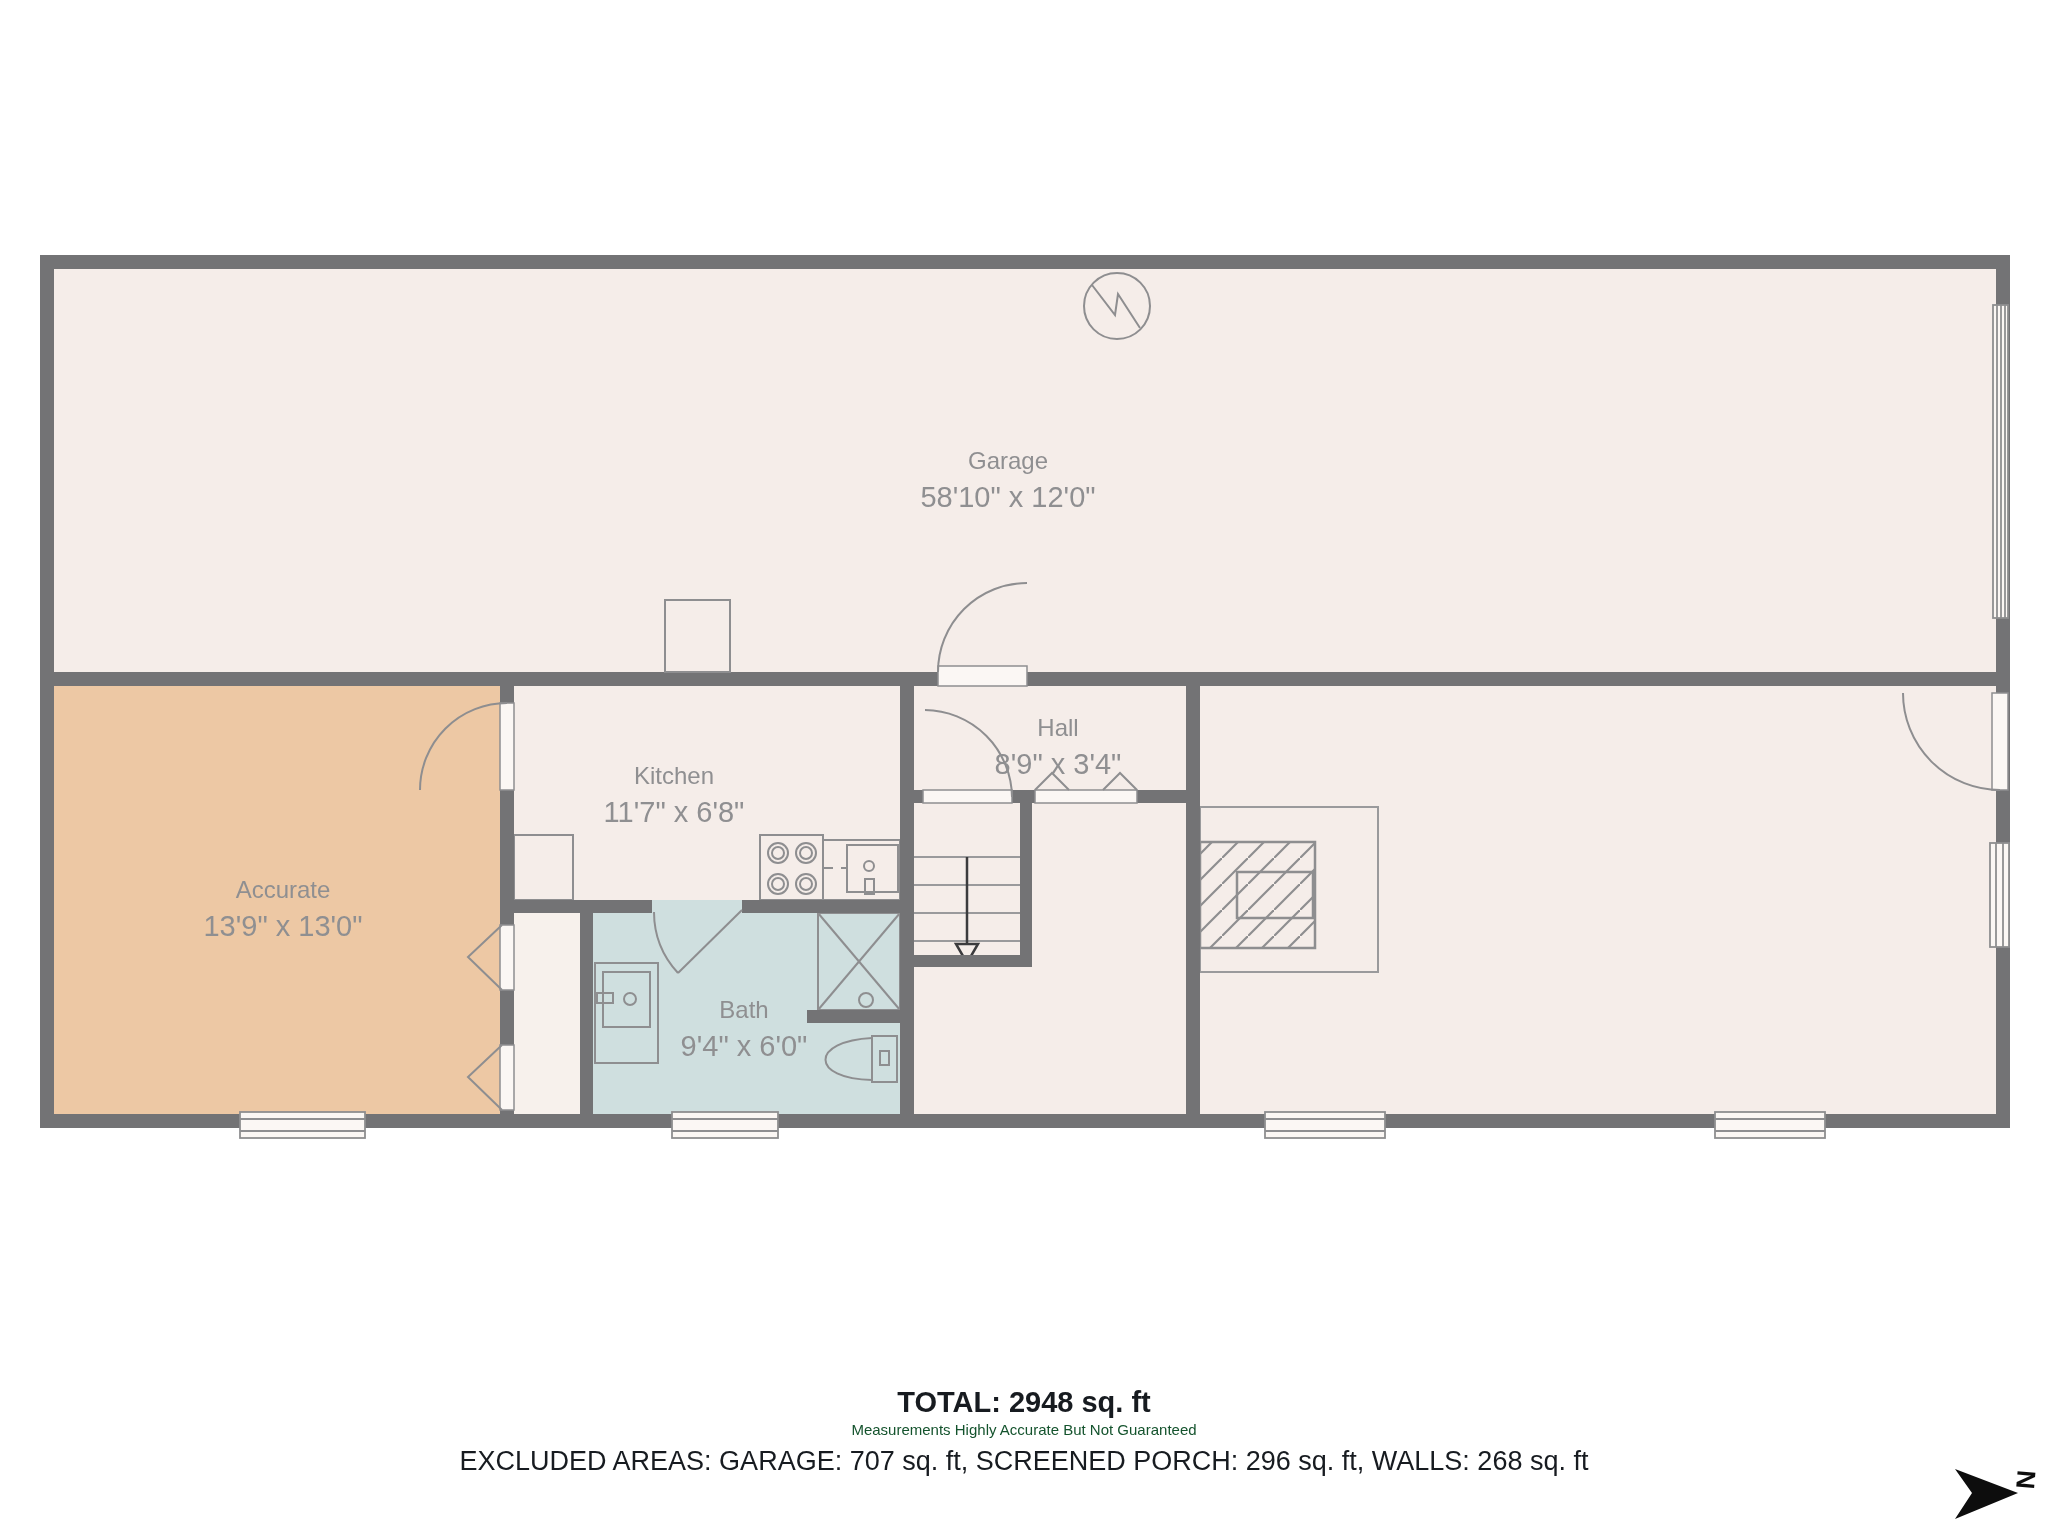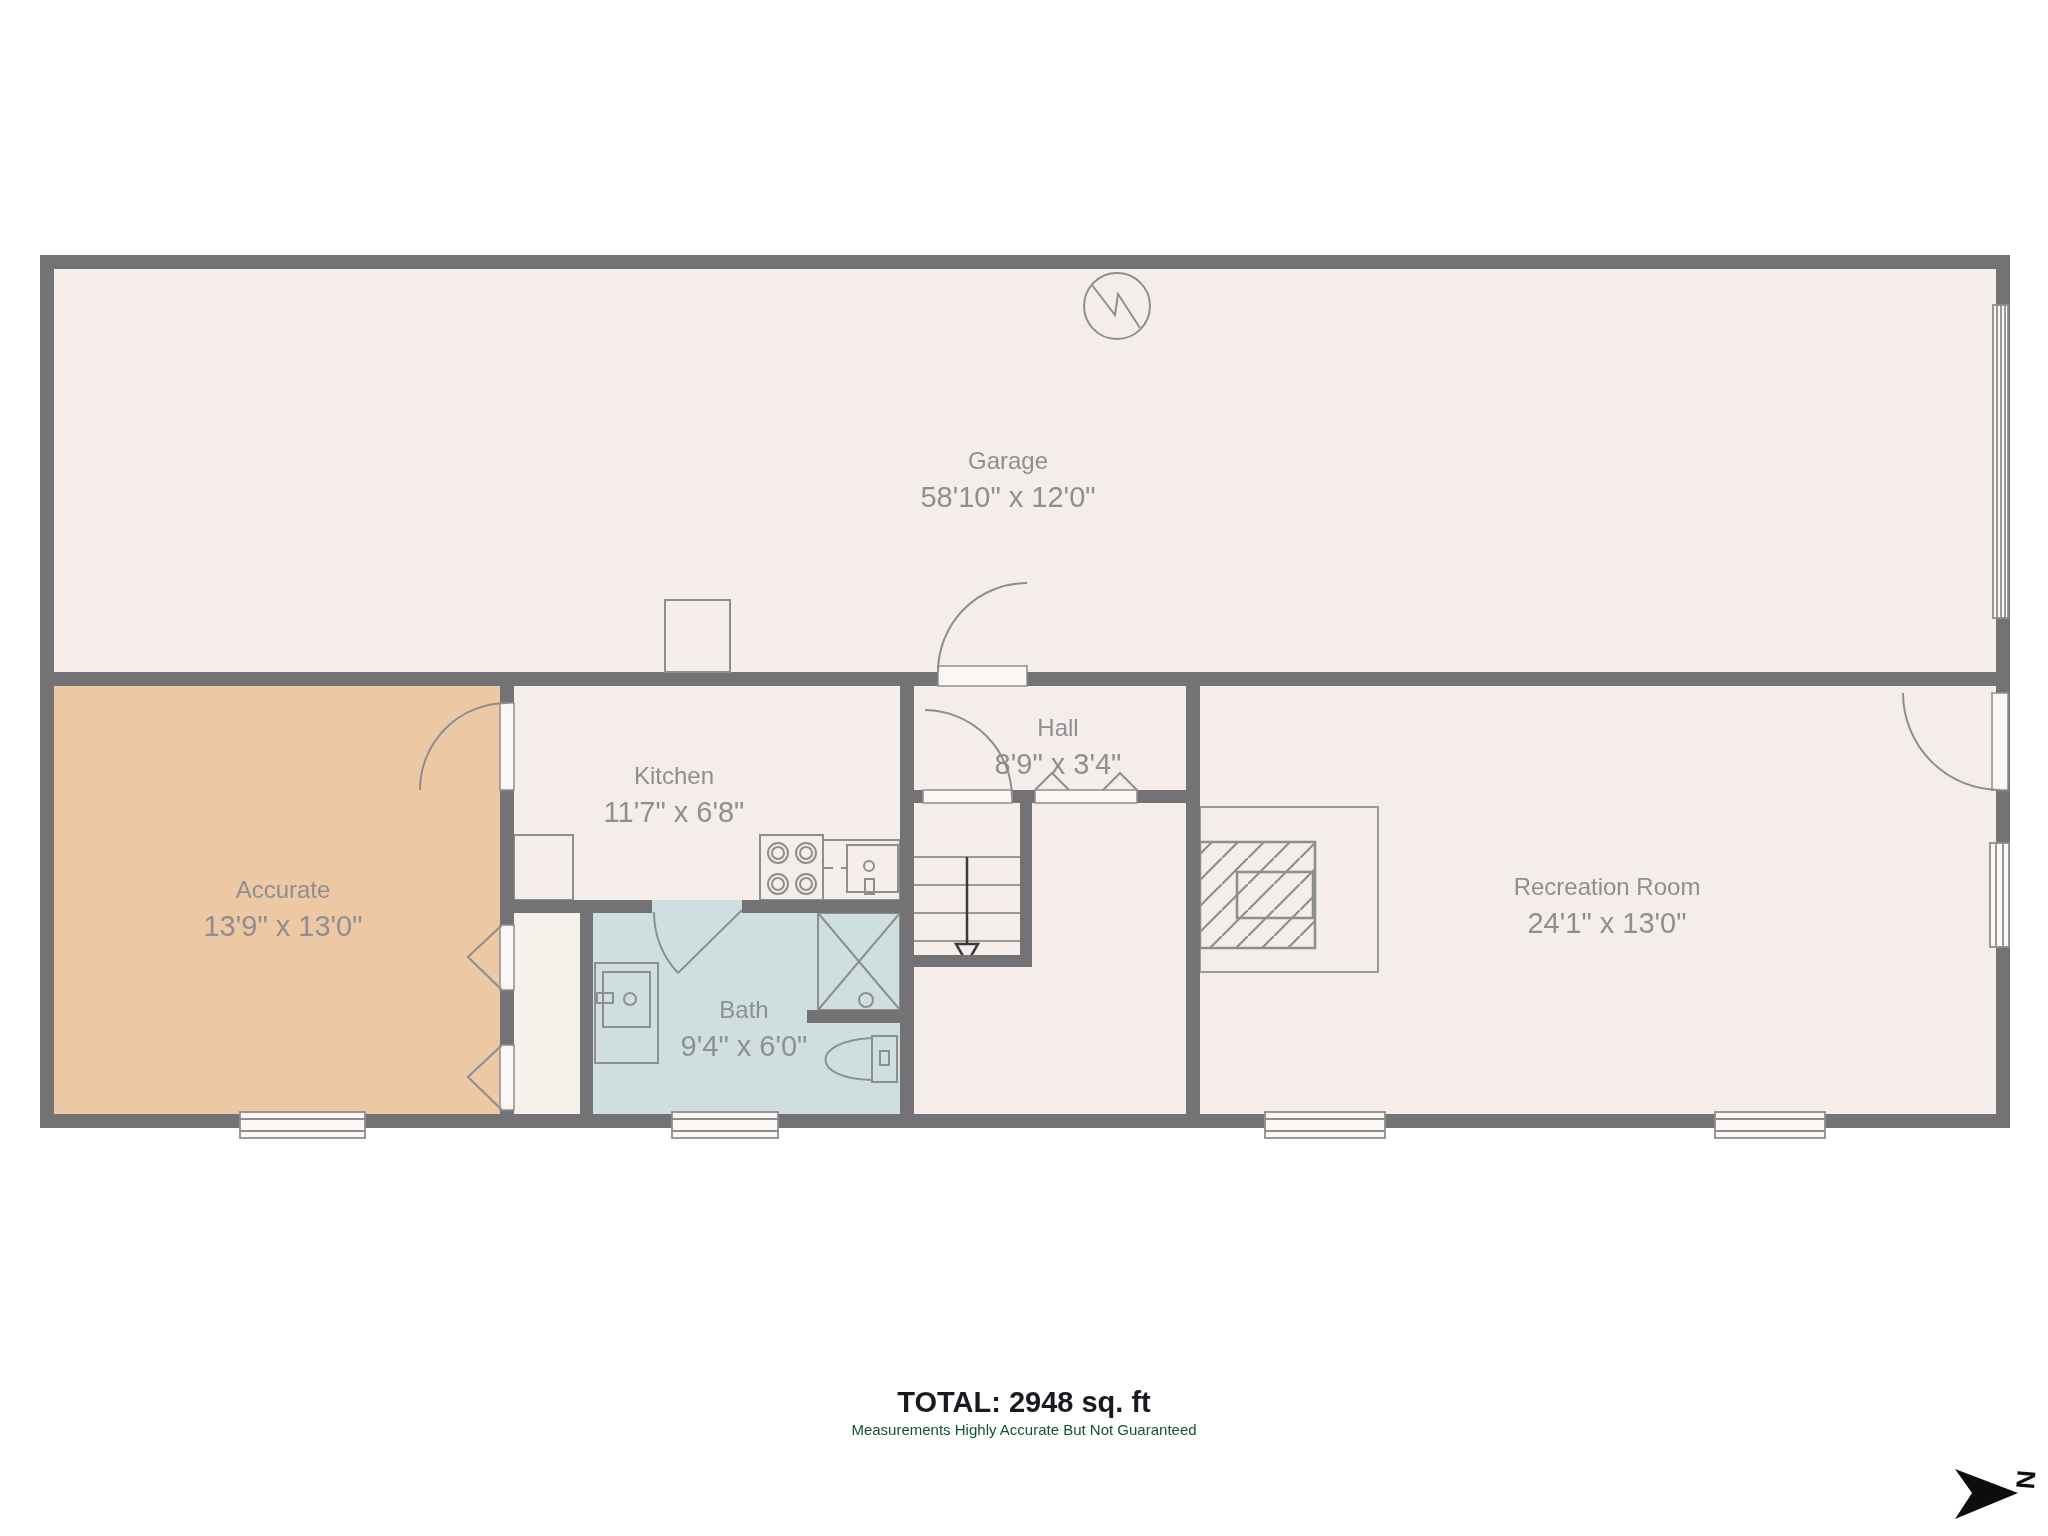--- a/index.html
+++ b/index.html
@@ -243,23 +243,20 @@
     <div class="rd">11'7" x 6'8"</div>
   </div>
   <div class="room-label" style="left:1058px;top:745px">
     <div class="rn">Hall</div>
     <div class="rd">8'9" x 3'4"</div>
   </div>
   <div class="room-label" style="left:744px;top:1027px">
     <div class="rn">Bath</div>
     <div class="rd">9'4" x 6'0"</div>
   </div>
-  <div class="room-label" style="left:1607px;top:904px">
-    <div class="rn">Recreation Room</div>
-    <div class="rd">24'1" x 13'0"</div>
-  </div>
 
   <div class="summary-line s-total">TOTAL: 2948 sq. ft</div>
+  <div class="summary-line s-excluded">EXCLUDED AREAS: GARAGE: 707 sq. ft, SCREENED PORCH: 296 sq. ft, WALLS: 268 sq. ft</div>
   <div class="summary-line s-disclaimer">Measurements Highly Accurate But Not Guaranteed</div>
 
   <div class="compass-n">N</div>
 
 </div>
 
 </body></html>

